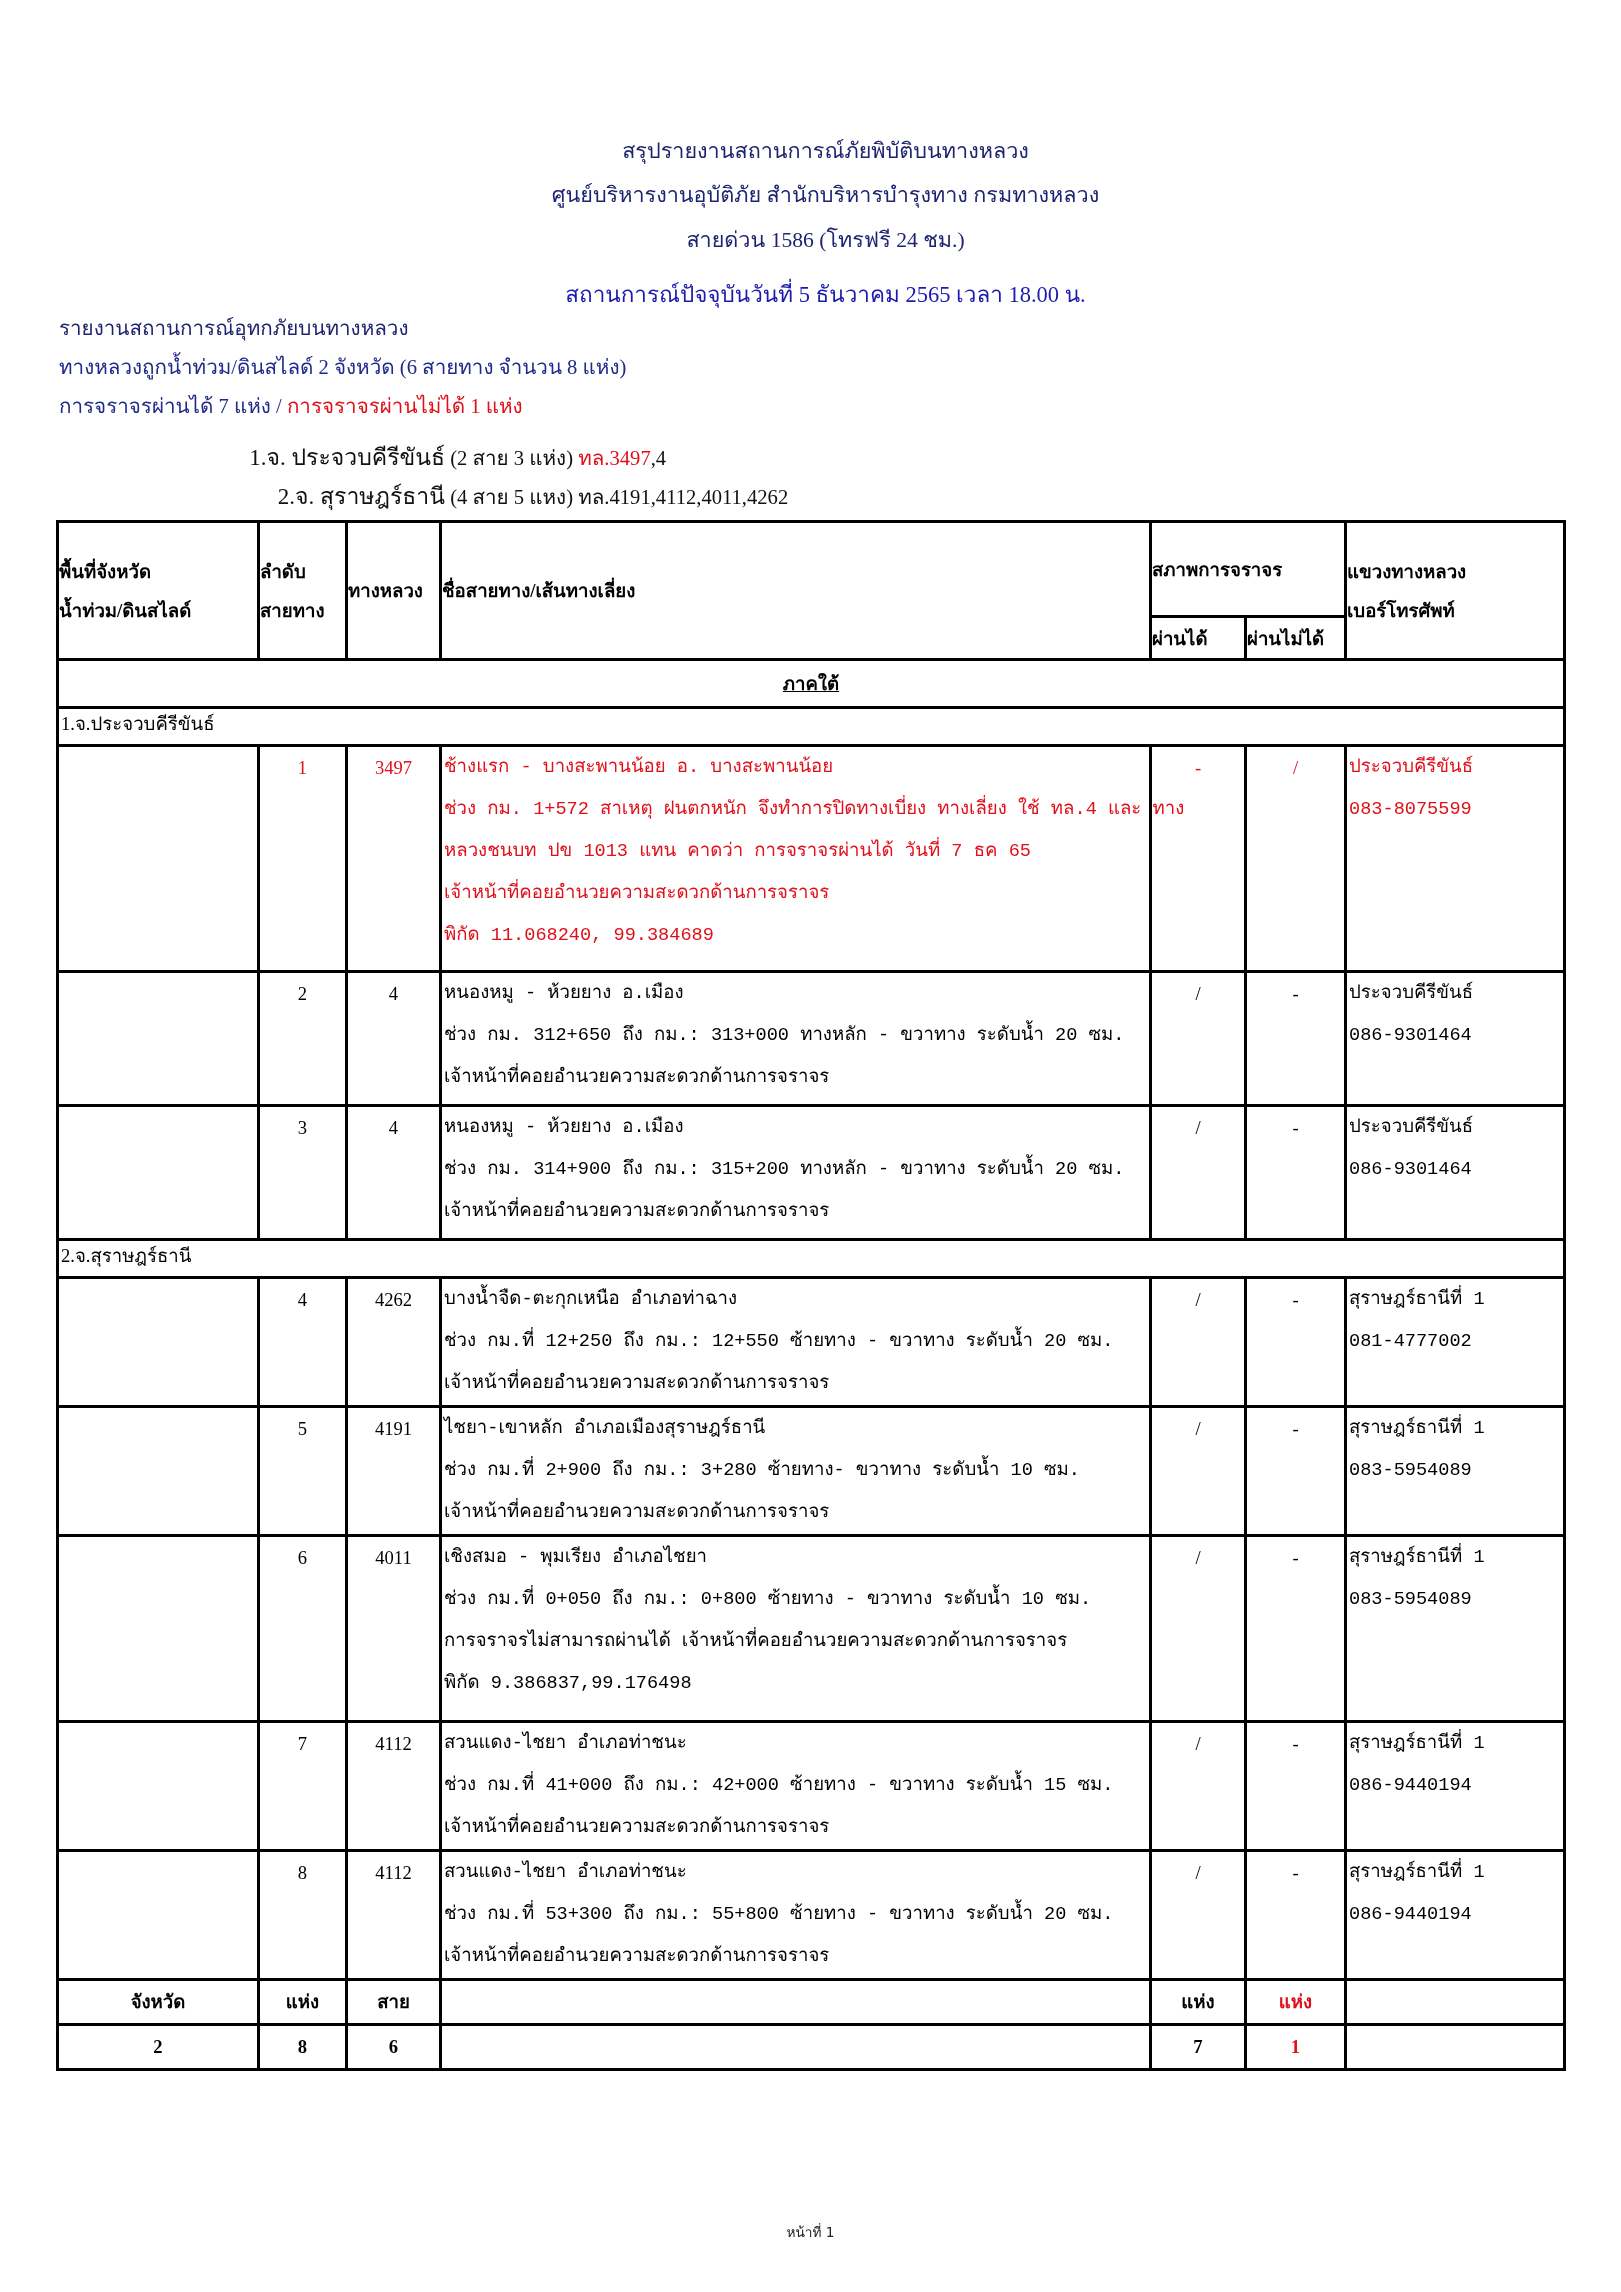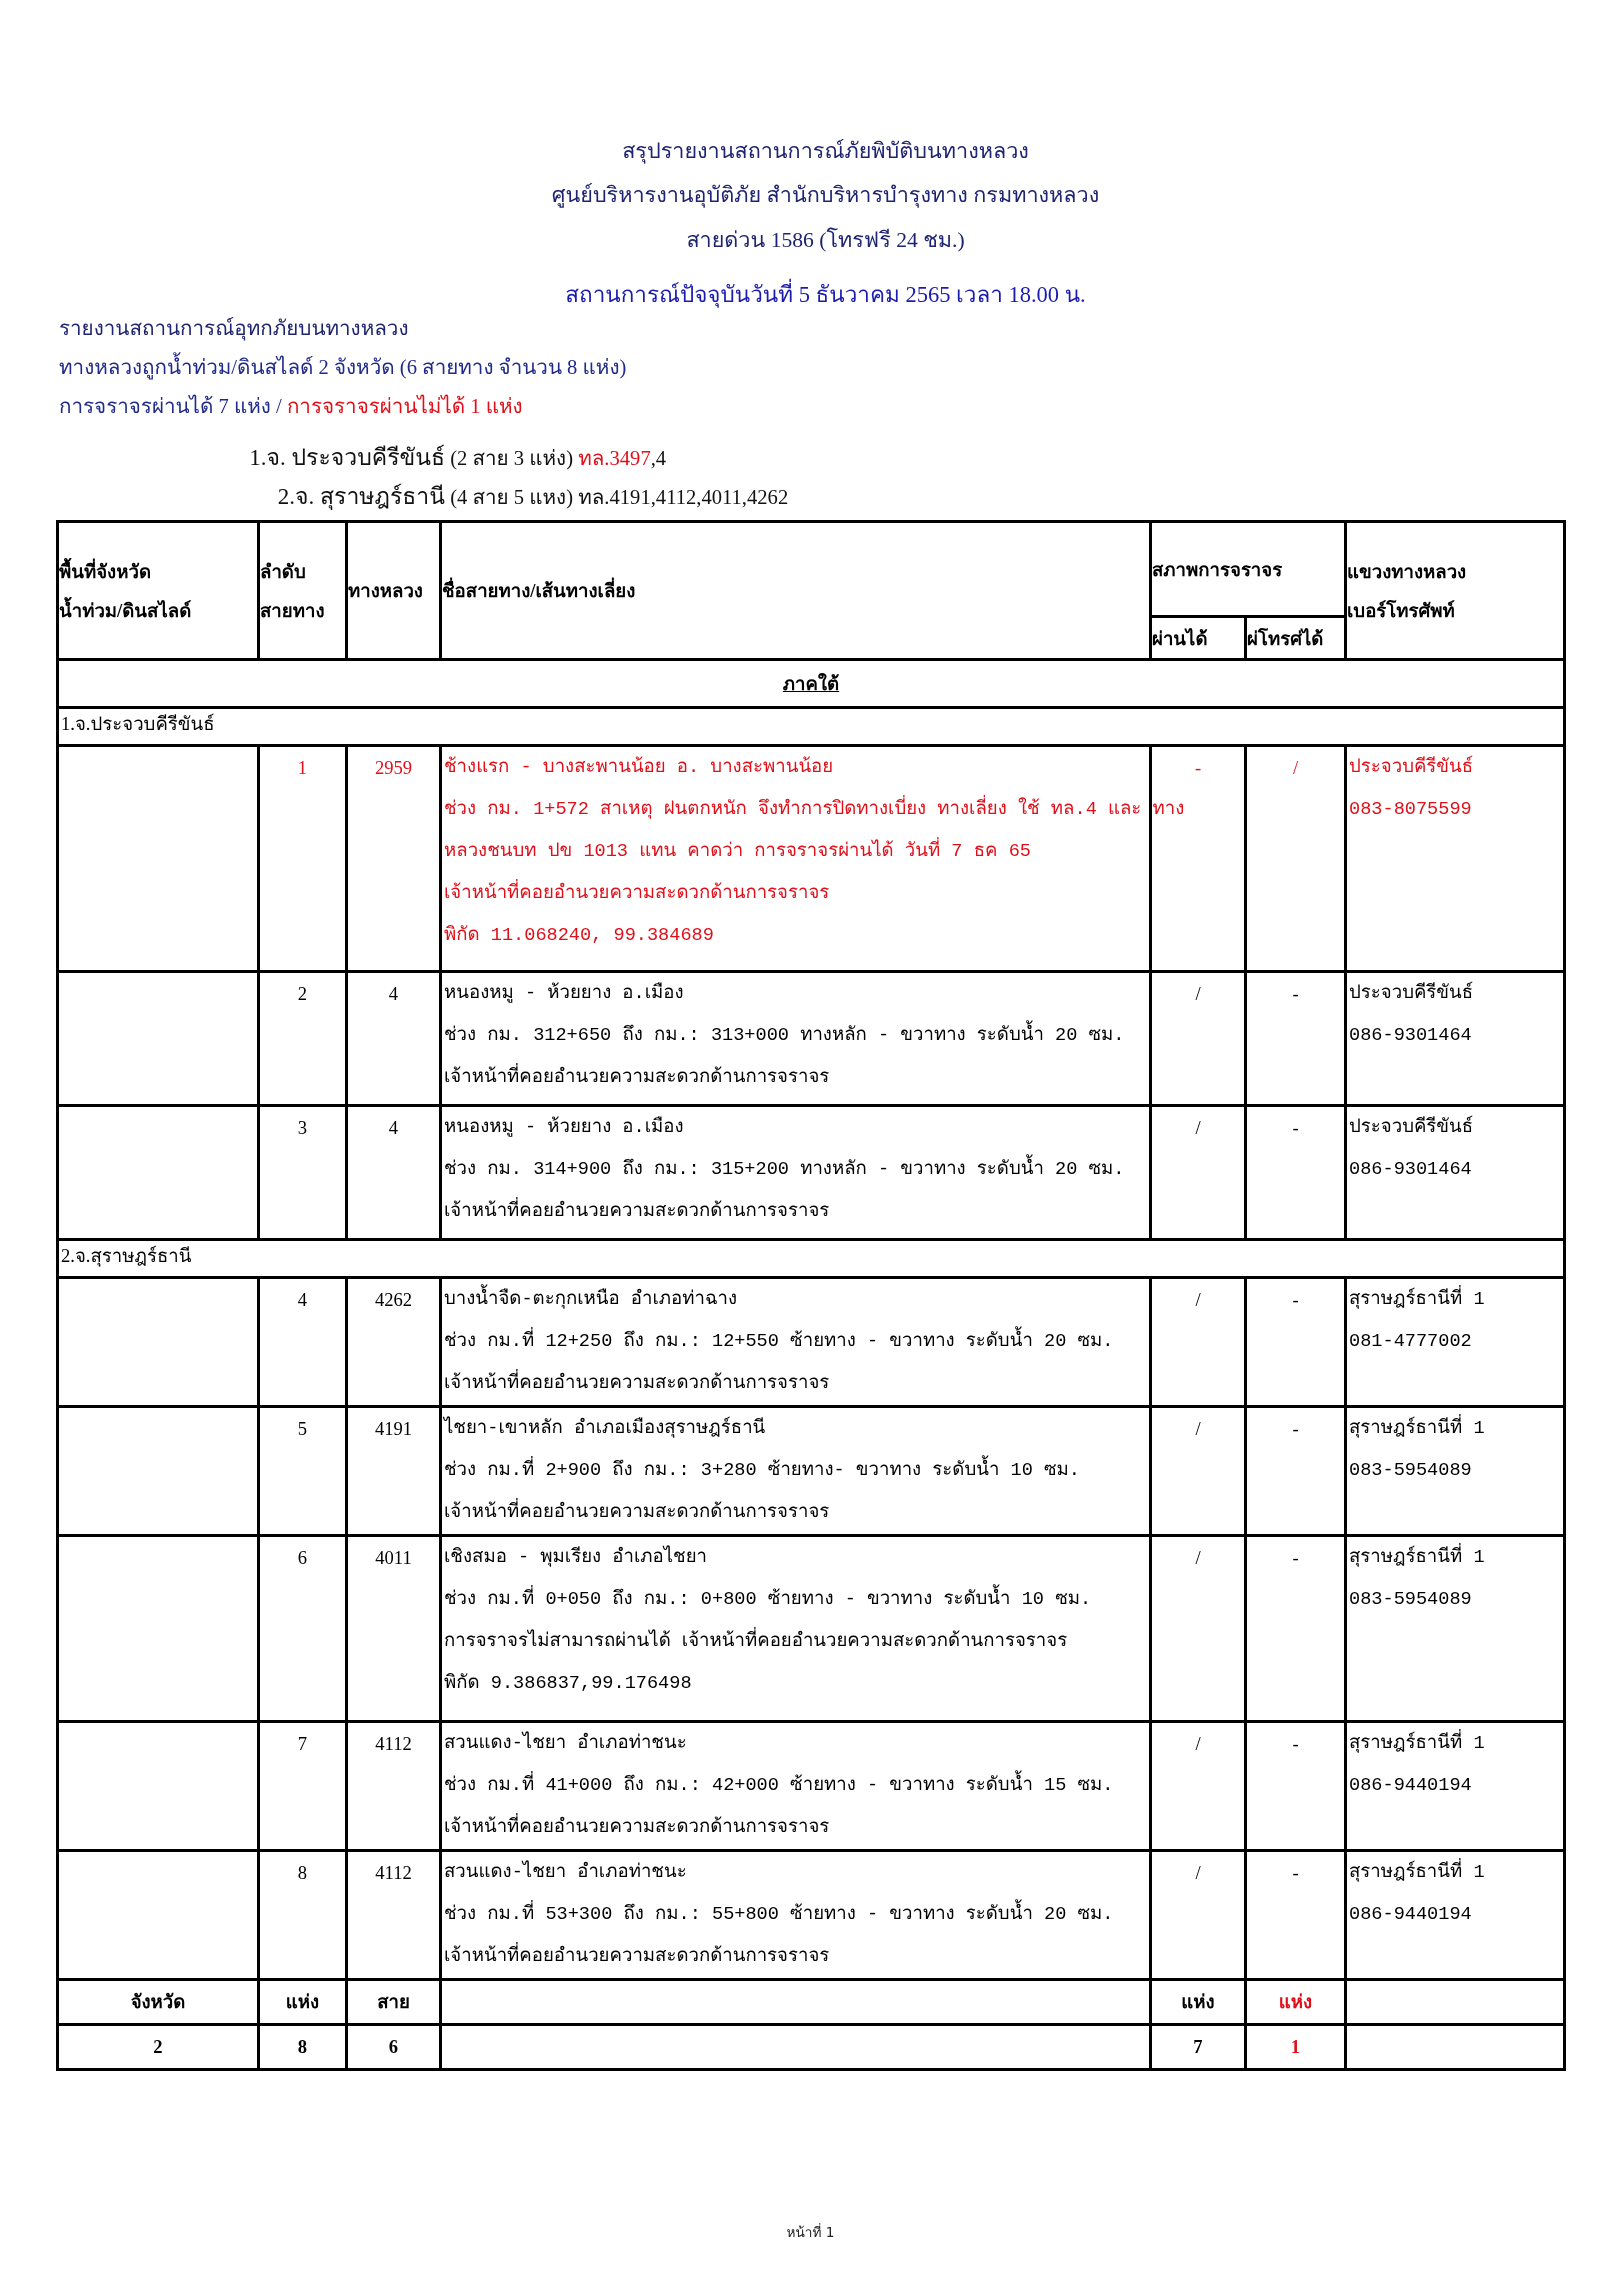--- a/index.html
+++ b/index.html
@@ -77,33 +77,33 @@
     <th rowspan="2">ทางหลวง</th>
     <th rowspan="2">ชื่อสายทาง/เส้นทางเลี่ยง</th>
     <th colspan="2">สภาพการจราจร</th>
     <th rowspan="2">
           <div>แขวงทางหลวง</div>
           <div>เบอร์โทรศัพท์</div>
         </th>
   </tr>
   <tr style="height:43px">
     <th>ผ่านได้</th>
-    <th>ผ่โทรศ่ได้</th>
+    <th>ผ่านไม่ได้</th>
   </tr>
   <tr style="height:48px">
     <td colspan="7" class="region">ภาคใต้</td>
   </tr>
 
   <tr style="height:38px">
     <td colspan="7" class="section">1.จ.ประจวบคีรีขันธ์</td>
   </tr>
   <tr style="height:226px" class="red">
     <td></td>
     <td class="c">1</td>
-    <td class="c">2959</td>
+    <td class="c">3497</td>
     <td class="detail">
       <div>ช้างแรก - บางสะพานน้อย อ. บางสะพานน้อย</div>
           <div>ช่วง กม. 1+572 สาเหตุ ฝนตกหนัก จึงทำการปิดทางเบี่ยง ทางเลี่ยง ใช้ ทล.4 และ ทาง</div>
           <div>หลวงชนบท ปข 1013 แทน คาดว่า การจราจรผ่านได้ วันที่ 7 ธค 65</div>
           <div>เจ้าหน้าที่คอยอำนวยความสะดวกด้านการจราจร</div>
           <div>พิกัด 11.068240, 99.384689</div>
     </td>
     <td class="c">-</td>
     <td class="c">/</td>
     <td class="phone">

